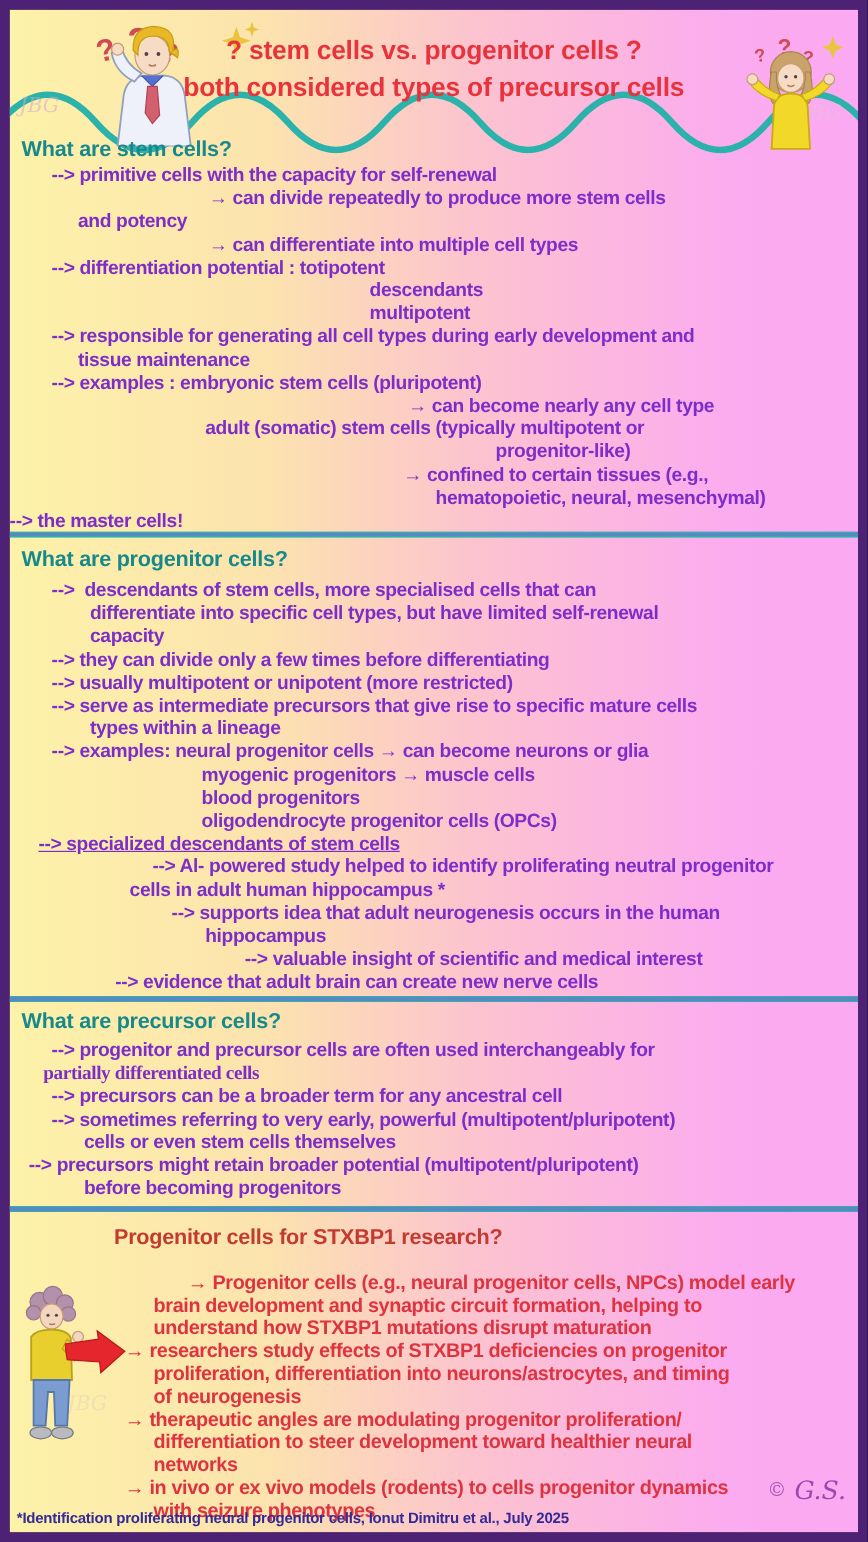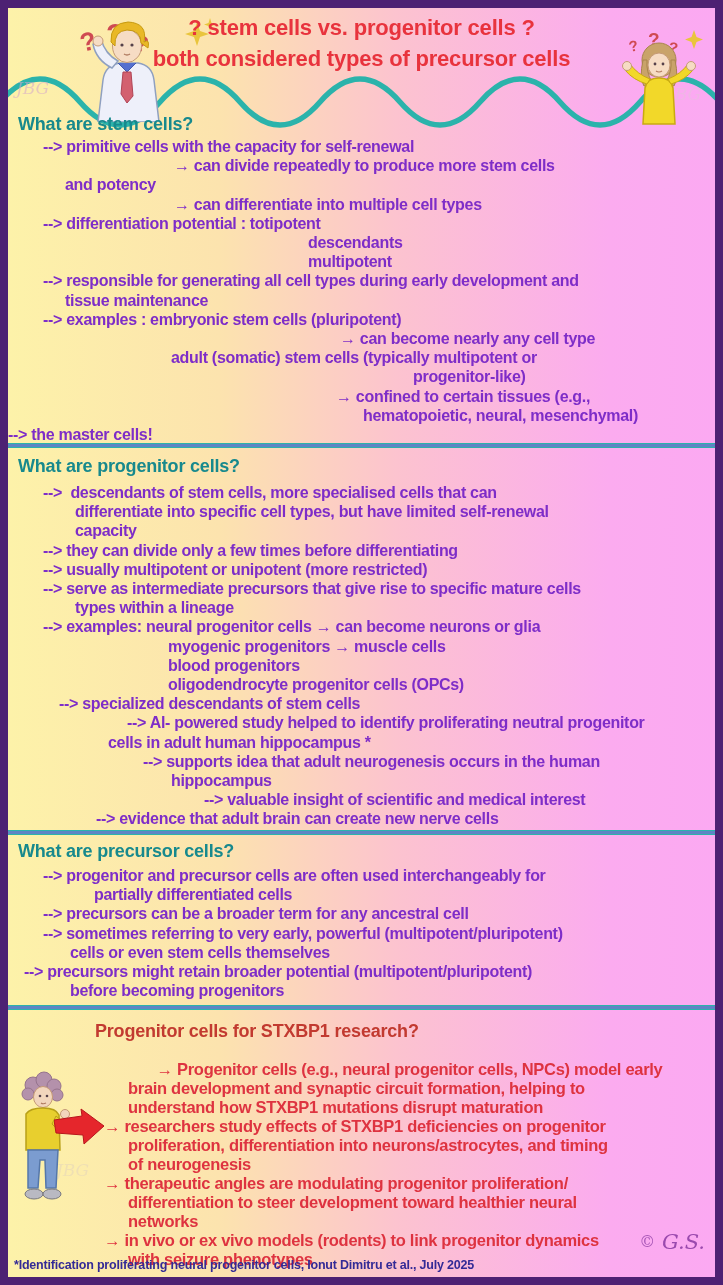--- a/index.html
+++ b/index.html
@@ -5,21 +5,21 @@
   html,body{margin:0;padding:0;background:#2b1340;}
   .page{
     position:relative;
     width:723px;height:1285px;
     box-sizing:border-box;
     border:8px solid #4d2173;
     background:linear-gradient(90deg,#fdf2a9 0%,#fce3ae 30%,#fcc3cf 55%,#fbabef 85%,#fba9f2 100%);
     overflow:hidden;
     font-family:"Liberation Sans",sans-serif;
   }
-  .title-wrap{position:absolute;top:4px;left:0;width:707px;text-align:center;z-index:3;}
+  .title-wrap{position:absolute;top:18px;left:0;width:707px;text-align:center;z-index:3;}
   .title-line{font-size:22px;font-weight:bold;line-height:31px;letter-spacing:-0.2px;color:#e8333d;}
   .wave{position:absolute;top:62px;left:0;z-index:1;}
   .divider{position:absolute;left:0;width:707px;height:5px;z-index:2;
     background:linear-gradient(to bottom,#2bb3ab 0,#2bb3ab 1px,#5e85c4 1px,#5e85c4 4px,#2bb3ab 4px,#2bb3ab 5px);}
   .sec{position:absolute;left:0;width:707px;z-index:2;}
   .sec-heading{font-size:18px;font-weight:bold;line-height:22px;padding-left:10px;letter-spacing:-0.2px;}
   .teal .sec-heading{color:#17898d;}
   .red  .sec-heading{color:#c23a30;padding-left:87px;}
   .t-line{font-weight:bold;white-space:pre;}
   .teal .t-line{color:#7e2dc8;font-size:16px;line-height:19.2px;letter-spacing:-0.3px;}
@@ -148,36 +148,36 @@
         <div class="t-line" style="padding-left: 67px;">differentiate into specific cell types, but have limited self-renewal</div>
         <div class="t-line" style="padding-left: 67px;">capacity</div>
         <div class="t-line" style="padding-left: 35px;">--&gt; they can divide only a few times before differentiating</div>
         <div class="t-line" style="padding-left: 35px;">--&gt; usually multipotent or unipotent (more restricted)</div>
         <div class="t-line" style="padding-left: 35px;">--&gt; serve as intermediate precursors that give rise to specific mature cells</div>
         <div class="t-line" style="padding-left: 67px;">types within a lineage</div>
         <div class="t-line" style="padding-left: 35px;">--&gt; examples: neural progenitor cells → can become neurons or glia</div>
         <div class="t-line" style="padding-left: 160px;">myogenic progenitors → muscle cells</div>
         <div class="t-line" style="padding-left: 160px;">blood progenitors</div>
         <div class="t-line" style="padding-left: 160px;">oligodendrocyte progenitor cells (OPCs)</div>
-        <div class="t-line" style="padding-left: 51px;">--&gt; specialized descendants of stem cells</div>
+        <div class="t-line" style="padding-left: 24px; text-decoration: underline;">--&gt; specialized descendants of stem cells</div>
         <div class="t-line" style="padding-left: 75px; margin-left: 44px;">--&gt; Al- powered study helped to identify proliferating neutral progenitor</div>
         <div class="t-line" style="padding-left: 100px;">cells in adult human hippocampus *</div>
         <div class="t-line" style="padding-left: 135px;">--&gt; supports idea that adult neurogenesis occurs in the human</div>
         <div class="t-line" style="padding-left: 163px;">hippocampus</div>
         <div class="t-line" style="padding-left: 196px;">--&gt; valuable insight of scientific and medical interest</div>
         <div class="t-line" style="padding-left: 88px;">--&gt; evidence that adult brain can create new nerve cells</div>
       </div>
   </div>
   <div class="divider" style="top:822px"></div>
 
   <div class="sec teal" id="sec-precursor">
     <div class="sec-heading">What are precursor cells?</div>
     <div class="sec-lines">
         <div class="t-line" style="padding-left: 35px;">--&gt; progenitor and precursor cells are often used interchangeably for</div>
-        <div class="t-line" style="padding-left: 86px;">partially differentiated cells</div>
+        <div class="t-line" style="padding-left: 28px; font-family: Liberation Serif, serif;">partially differentiated cells</div>
         <div class="t-line" style="padding-left: 35px;">--&gt; precursors can be a broader term for any ancestral cell</div>
         <div class="t-line" style="padding-left: 35px;">--&gt; sometimes referring to very early, powerful (multipotent/pluripotent)</div>
         <div class="t-line" style="padding-left: 62px;">cells or even stem cells themselves</div>
         <div class="t-line" style="padding-left: 16px;">--&gt; precursors might retain broader potential (multipotent/pluripotent)</div>
         <div class="t-line" style="padding-left: 62px;">before becoming progenitors</div>
       </div>
   </div>
   <div class="divider" style="top:997px"></div>
 
   <div class="sec red" id="sec-stxbp1">
@@ -185,21 +185,21 @@
     <div class="sec-lines">
         <div class="t-line" style="padding-left: 96px; text-align: center;">→ Progenitor cells (e.g., neural progenitor cells, NPCs) model early</div>
         <div class="t-line" style="padding-left: 120px;">brain development and synaptic circuit formation, helping to</div>
         <div class="t-line" style="padding-left: 120px;">understand how STXBP1 mutations disrupt maturation</div>
         <div class="t-line" style="padding-left: 96px;">→ researchers study effects of STXBP1 deficiencies on progenitor</div>
         <div class="t-line" style="padding-left: 120px;">proliferation, differentiation into neurons/astrocytes, and timing</div>
         <div class="t-line" style="padding-left: 120px;">of neurogenesis</div>
         <div class="t-line" style="padding-left: 96px;">→ therapeutic angles are modulating progenitor proliferation/</div>
         <div class="t-line" style="padding-left: 120px;">differentiation to steer development toward healthier neural</div>
         <div class="t-line" style="padding-left: 120px;">networks</div>
-        <div class="t-line" style="padding-left: 96px;">→ in vivo or ex vivo models (rodents) to link progenitor dynamics</div>
+        <div class="t-line" style="padding-left: 96px;">→ in vivo or ex vivo models (rodents) to cells progenitor dynamics</div>
         <div class="t-line" style="padding-left: 120px;">with seizure phenotypes</div>
       </div>
   </div>
 
   <div class="wm" id="wm-tl">JBG</div>
   <div class="wm" id="wm-tr">JBG</div>
   <div class="wm" id="wm-bl">JBG</div>
 
   <div class="footer">*Identification proliferating neural progenitor cells, Ionut Dimitru et al., July 2025</div>
   <div class="signature"><span class="copy">©</span> <span>G.S.</span></div>

